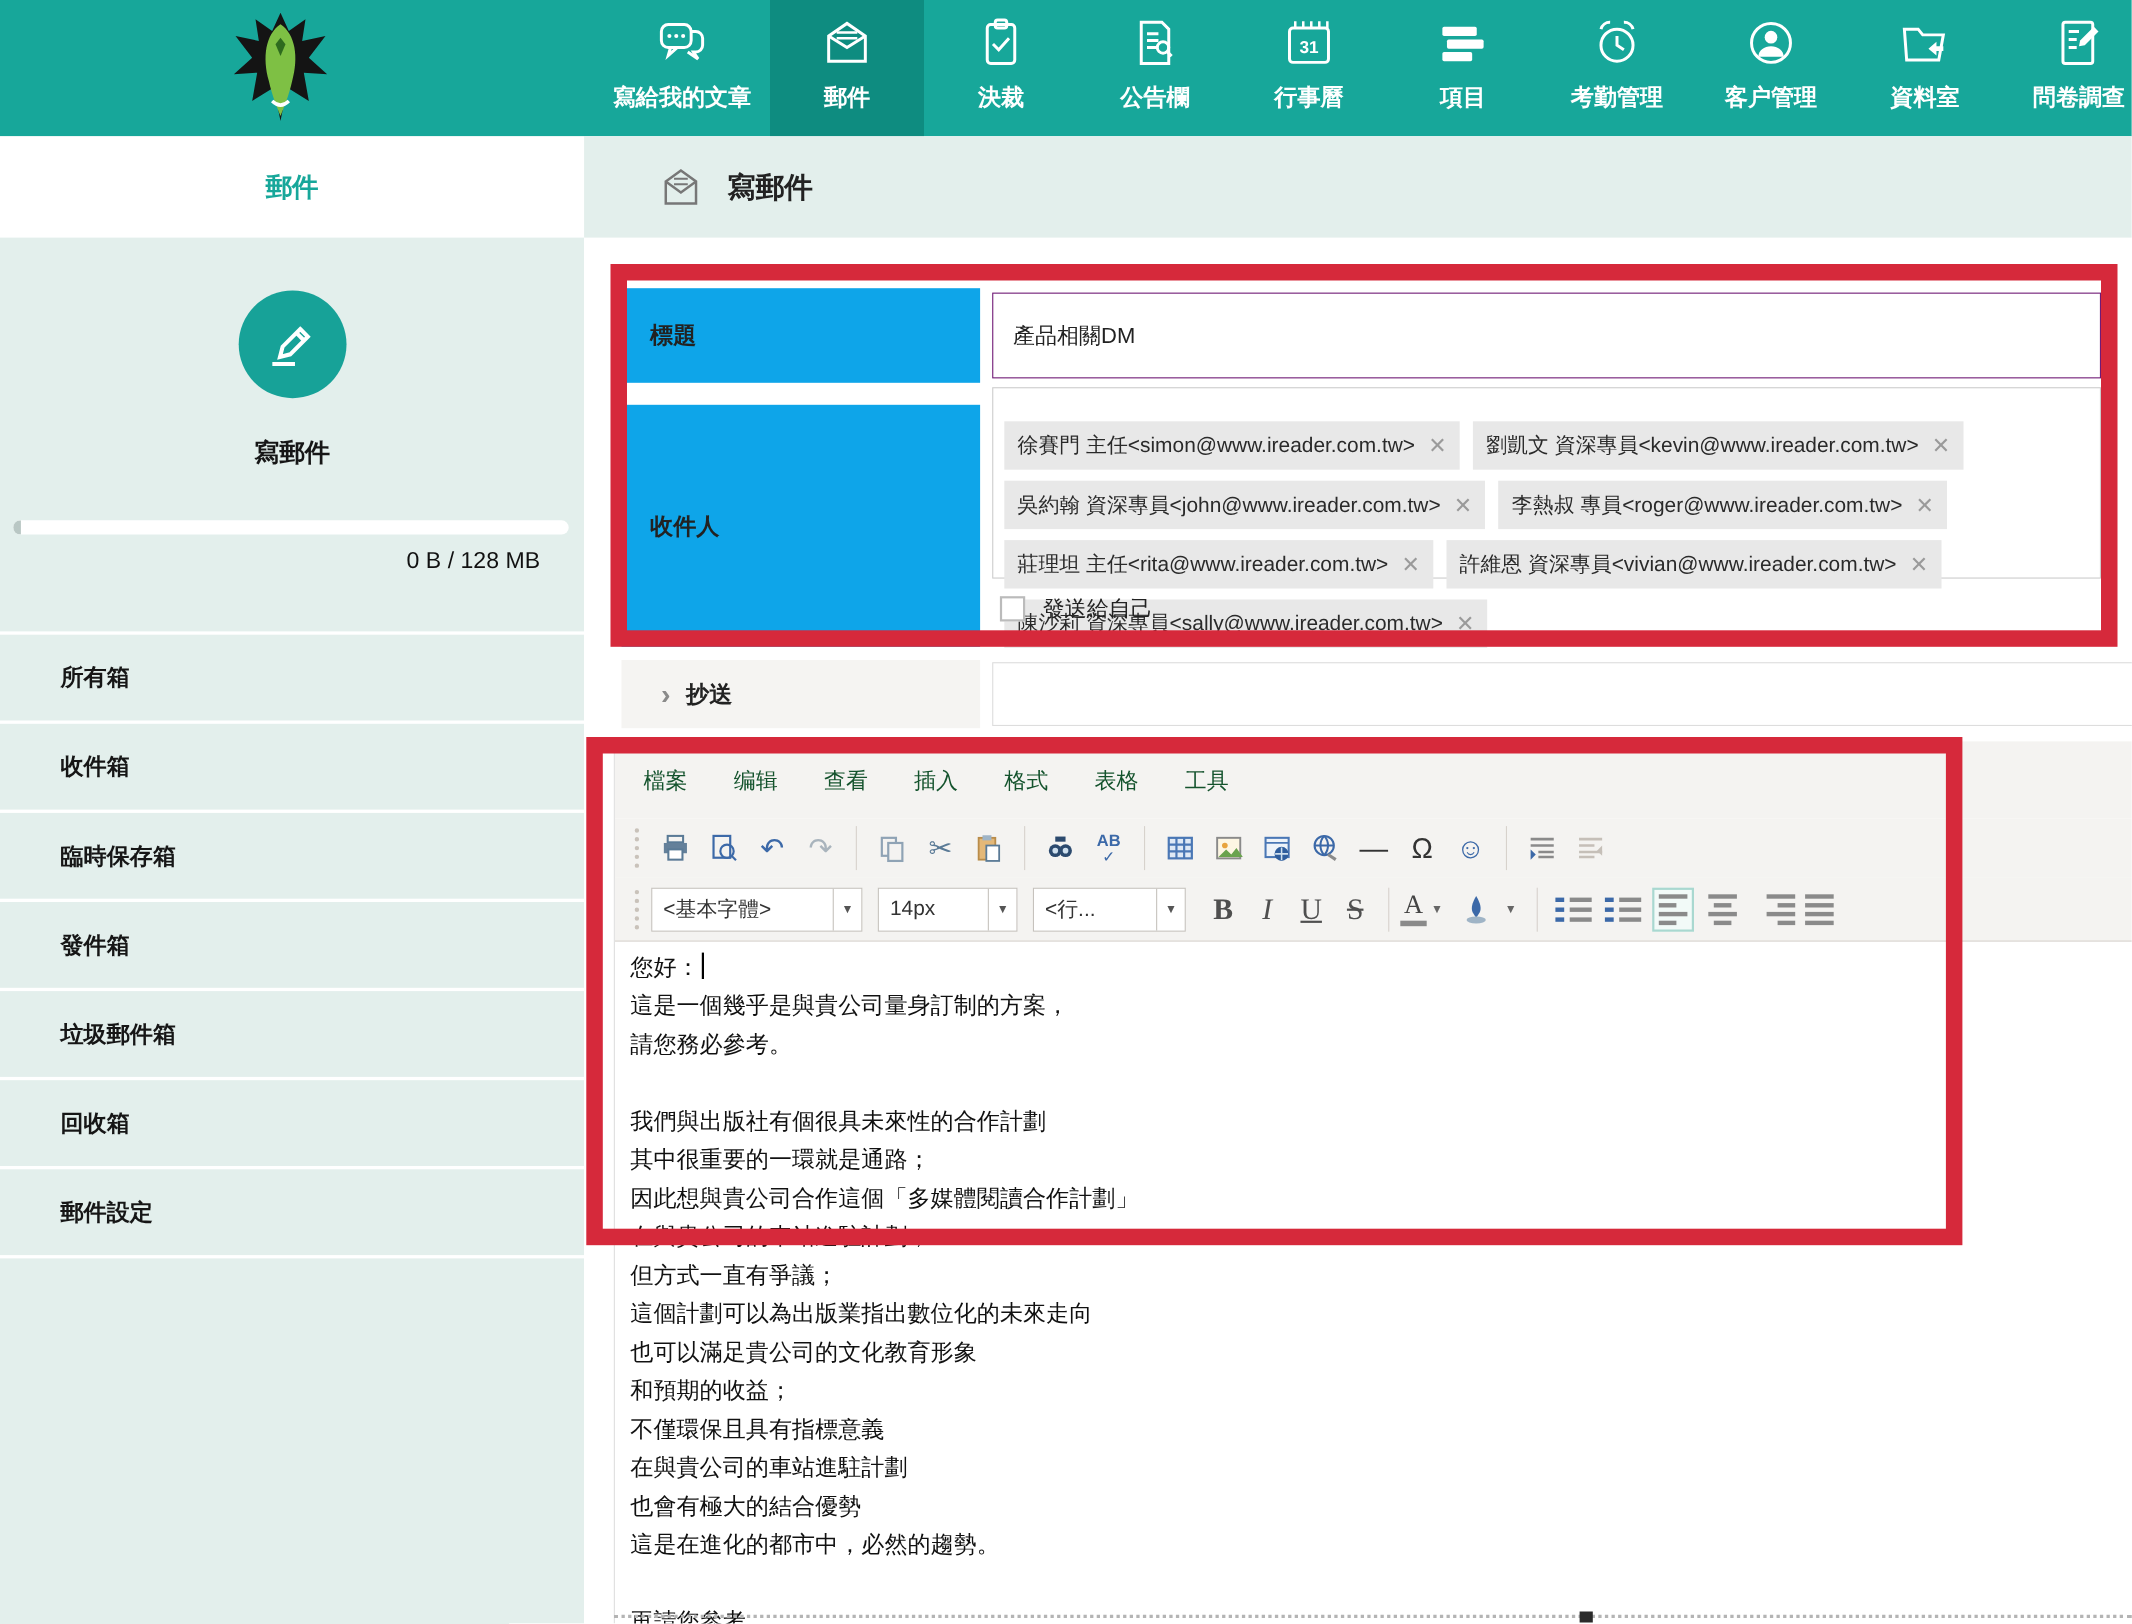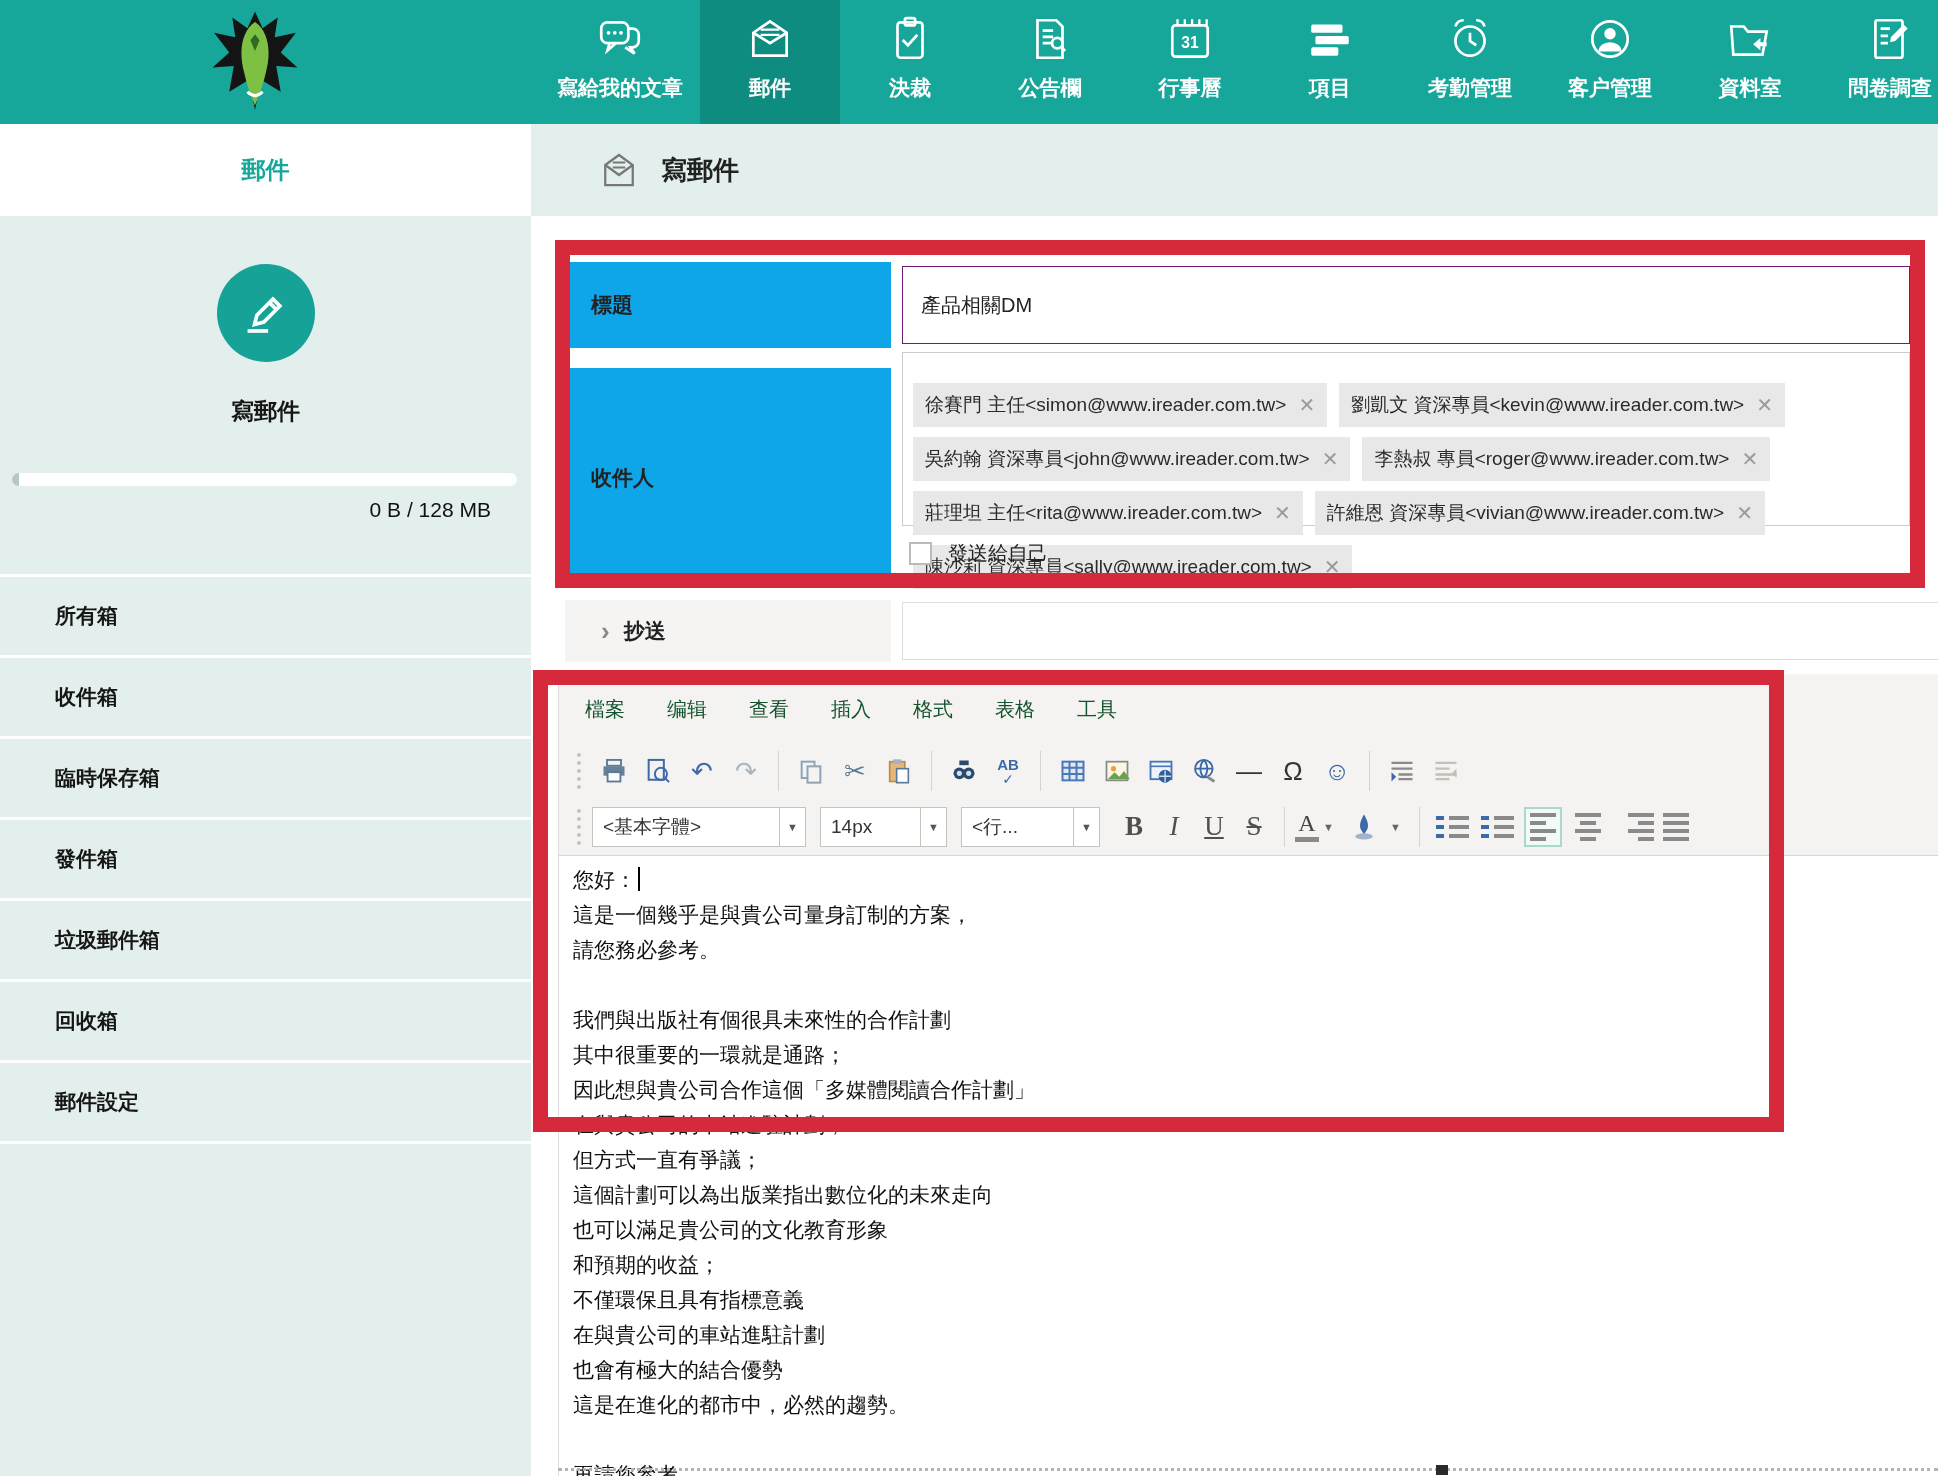--- a/index.html
+++ b/index.html
@@ -417,21 +417,21 @@
         <span class="ti">
           <svg width="28" height="28" viewBox="0 0 24 24">
             <path d="M3 5 h18 M3 10 h12 M3 15 h18 M3 19 h12" stroke="#c5bfb8" stroke-width="2"></path>
             <path d="M21 10 v8 l-4-4 z" fill="#c5bfb8"></path>
           </svg>
         </span>
       </div>
 
       <div class="toolbar toolbar2">
         <span class="handle"></span>
-        <span class="select" style="width:214px;">
+        <span class="select" style="width:192px;">
           <span class="val" style="flex:1;">&lt;基本字體&gt;</span>
           <span class="arr">▼</span>
         </span>
         <span class="select" style="width:127px;">
           <span class="val" style="flex:1;">14px</span>
           <span class="arr">▼</span>
         </span>
         <span class="select" style="width:139px;">
           <span class="val" style="flex:1;">&lt;行...</span>
           <span class="arr">▼</span>

